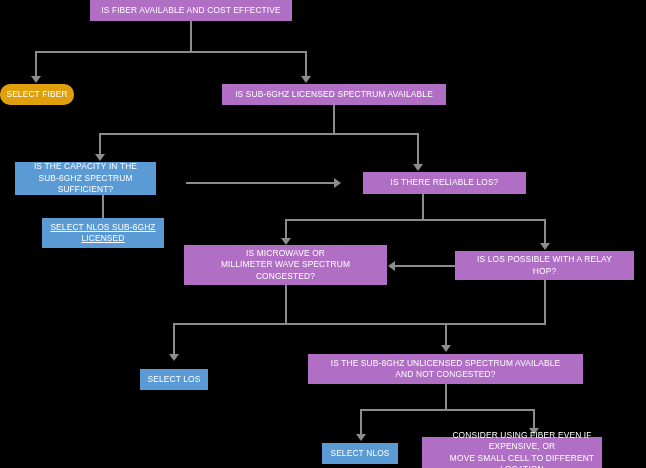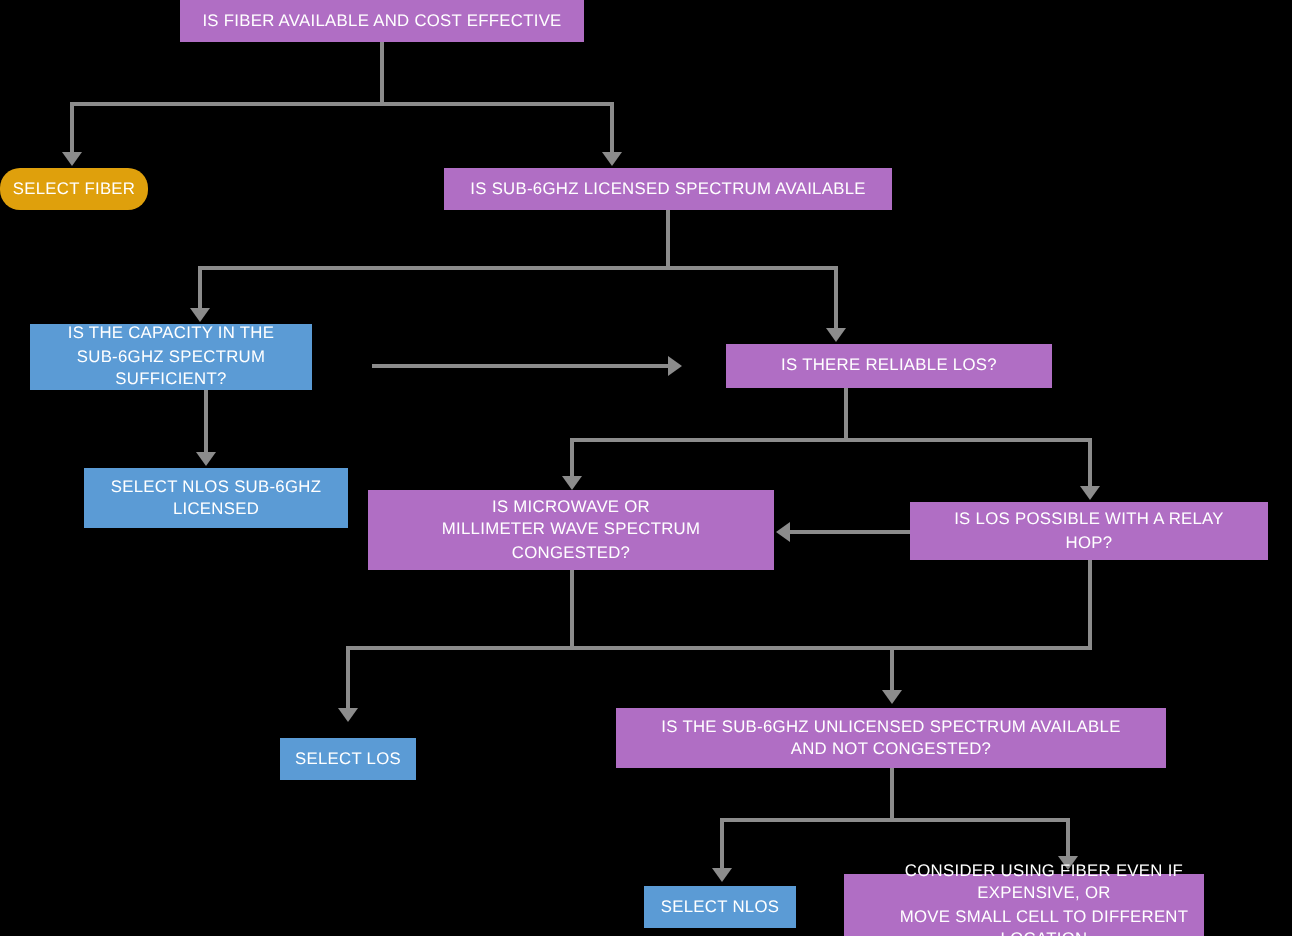--- a/index.html
+++ b/index.html
@@ -137,21 +137,21 @@
 
   <div class="node orange" style="left:0px; top:84px; width:74px; height:21px;">SELECT FIBER</div>
 
   <div class="node purple" style="left:222px; top:84px; width:224px; height:21px;">IS SUB-6GHZ LICENSED SPECTRUM AVAILABLE</div>
 
   <div class="node blue" style="left:15px; top:162px; width:141px; height:33px;">IS THE CAPACITY IN THE
 SUB-6GHZ SPECTRUM SUFFICIENT?</div>
 
   <div class="node purple" style="left:341px; top:172px; width:163px; height:22px;margin-left:22px;">IS THERE RELIABLE LOS?</div>
 
-  <div class="node blue" style="left:42px; top:234px; width:132px; height:30px;">SELECT NLOS SUB-6GHZ
+  <div class="node blue" style="left:42px; top:218px; width:122px; height:30px;text-decoration:underline;">SELECT NLOS SUB-6GHZ
 LICENSED</div>
 
   <div class="node purple" style="left:184px; top:245px; width:203px; height:40px;">IS MICROWAVE OR
 MILLIMETER WAVE SPECTRUM
 CONGESTED?</div>
 
   <div class="node purple" style="left:455px; top:251px; width:179px; height:29px;">IS LOS POSSIBLE WITH A RELAY
 HOP?</div>
 
   <div class="node blue" style="left:140px; top:369px; width:68px; height:21px;">SELECT LOS</div>

